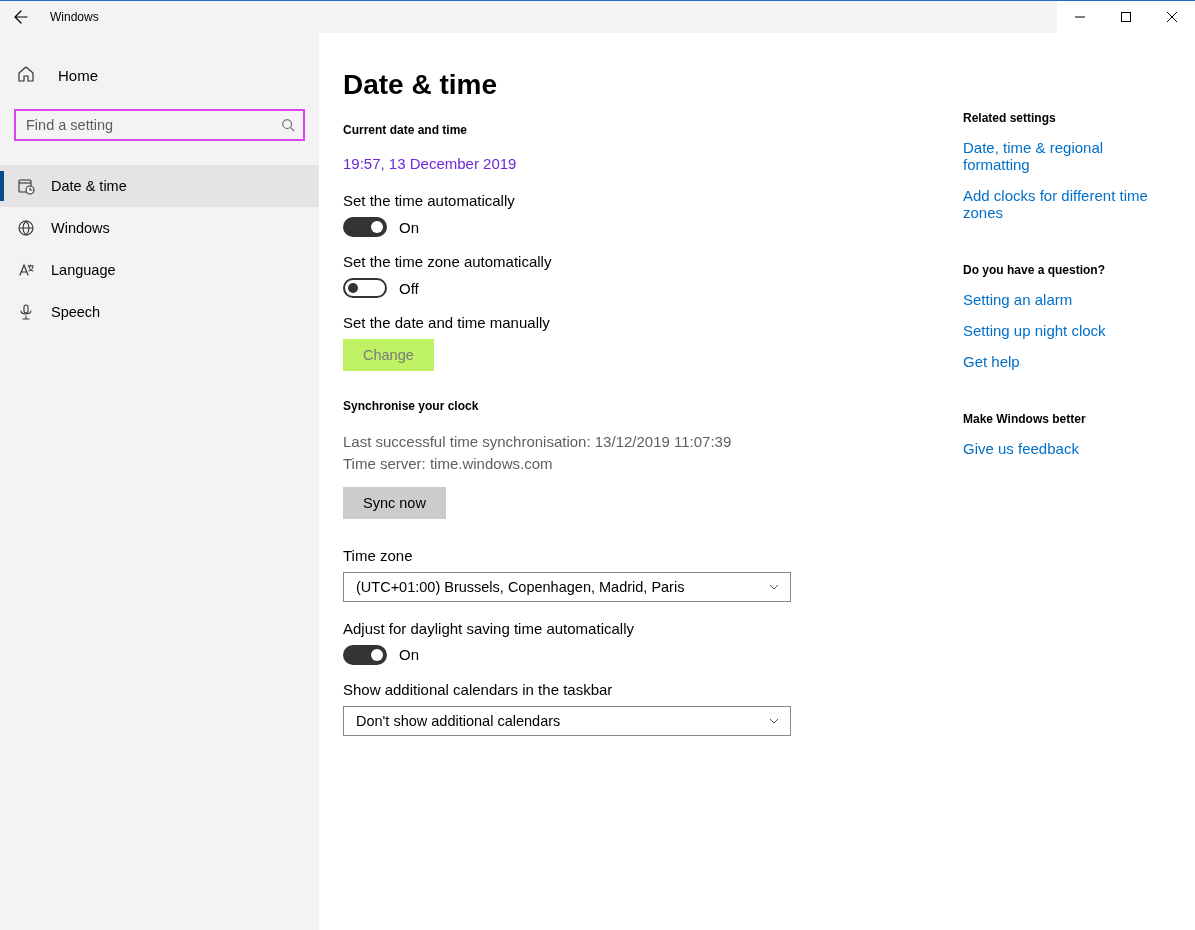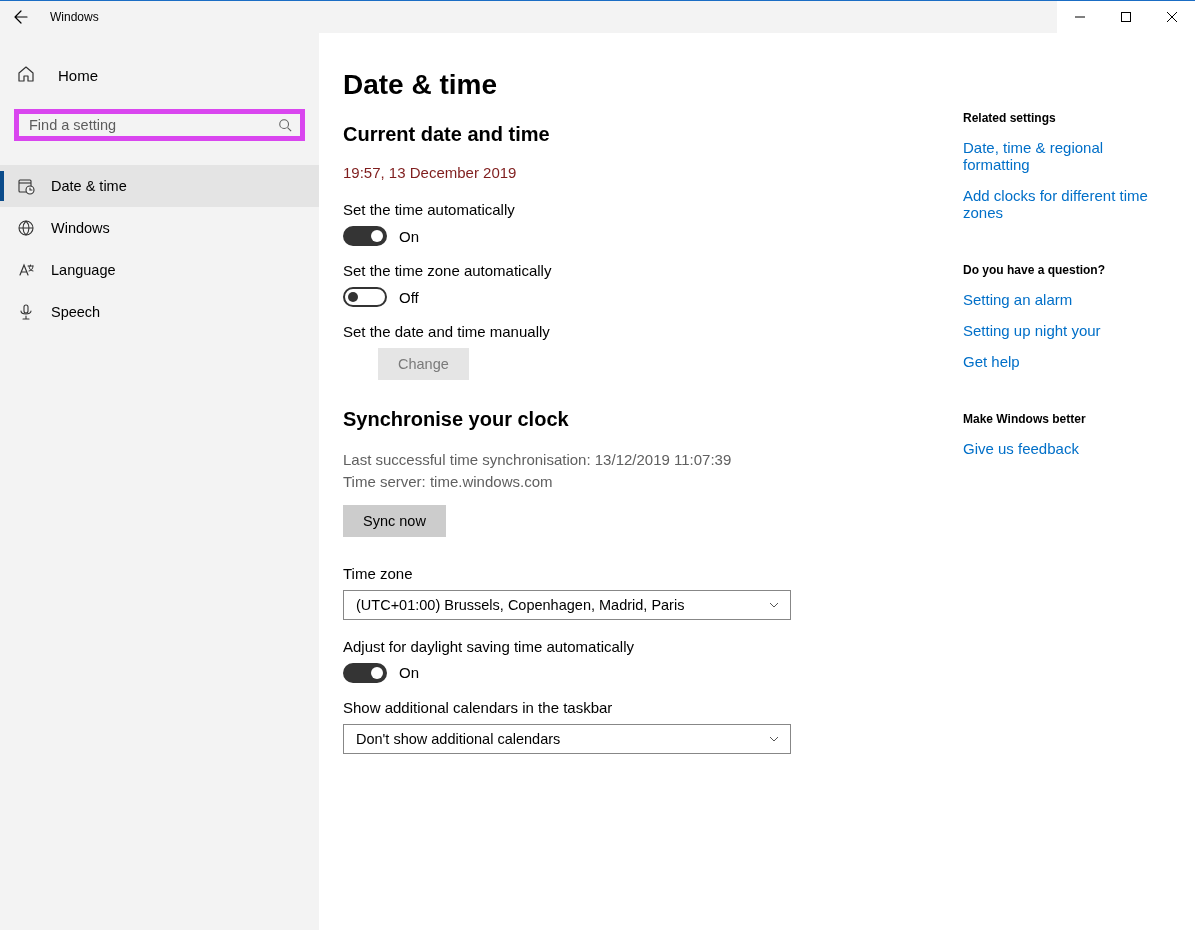--- a/index.html
+++ b/index.html
@@ -52,21 +52,21 @@
   }
   .home-row {
     display: flex; align-items: center;
     height: 40px; padding-left: 17px; gap: 23px;
     font-size: 15px;
   }
   .search-wrap { padding: 14px; }
   .search {
     width: 100%;
     height: 32px;
-    border: 5px solid #d946ef;
+    border: 2px solid #d946ef;
     background: #f3f3f3;
     display: flex; align-items: center;
     padding: 0 8px 0 10px;
     font-size: 14.5px; color: #5d5d5d;
   }
   .search input {
     flex: 1; border: none; background: transparent; outline: none;
     font-size: 14.5px; color: #000; font-family: inherit;
   }
   .search input::placeholder { color: #5d5d5d; }
@@ -95,22 +95,22 @@
   }
   .content {
     padding: 36px 24px 24px 24px;
     display: flex; gap: 60px;
     width: 100%;
   }
   .primary { flex: 0 0 560px; }
   .secondary { flex: 1; padding-top: 38px; }
 
   h1.page-title { font-size: 28px; font-weight: 600; margin-bottom: 22px; }
-  h2.section { font-size: 20px; font-weight: 600; margin-top: 6px; margin-bottom: 18px; }
-  .sub { font-size: 15px; color: #7f1d1d; margin-bottom: 20px; }
+  h2.section { font-size: 12px; font-weight: 600; margin-top: 6px; margin-bottom: 18px; }
+  .sub { font-size: 15px; color: #6d28d9; margin-bottom: 20px; }
   .setting-label { font-size: 15px; color: #000; margin-top: 8px; margin-bottom: 8px; }
 
   .toggle-row { display: flex; align-items: center; gap: 12px; margin-bottom: 16px; }
   .toggle {
     width: 44px; height: 20px; border-radius: 10px; position: relative;
   }
   .toggle.on { background: #343434; }
   .toggle.on::after {
     content: ""; position: absolute; width: 12px; height: 12px; border-radius: 50%;
     background: #fff; right: 4px; top: 4px;
@@ -123,21 +123,21 @@
   .toggle-text { font-size: 15px; }
 
   .btn {
     display: inline-block;
     padding: 8px 20px;
     background: #cccccc;
     border: none;
     font-size: 14.5px; font-family: inherit;
     cursor: default;
   }
-  .btn.disabled { color: #7a7a7a; background: #e5e5e5; margin-left: 35px; }
+  .btn.disabled { color: #7a7a7a; background: #bef264; }
   .btn.normal { color: #000; background: #cccccc; }
 
   .sync-info { font-size: 15px; color: #606060; line-height: 1.45; margin-bottom: 12px; }
 
   .dropdown {
     width: 448px; height: 30px;
     border: 1px solid #878787;
     background: #fff;
     display: flex; align-items: center; justify-content: space-between;
     padding: 0 10px 0 12px;
@@ -306,21 +306,21 @@
       <div class="secondary">
         <div class="sec-block">
           <div class="sec-head">Related settings</div>
           <a class="link">Date, time &amp; regional formatting</a>
           <a class="link">Add clocks for different time zones</a>
         </div>
 
         <div class="sec-block">
           <div class="sec-head">Do you have a question?</div>
           <a class="link">Setting an alarm</a>
-          <a class="link">Setting up night your</a>
+          <a class="link">Setting up night clock</a>
           <a class="link">Get help</a>
         </div>
 
         <div class="sec-block">
           <div class="sec-head">Make Windows better</div>
           <a class="link">Give us feedback</a>
         </div>
       </div>
     </div>
   </div>

